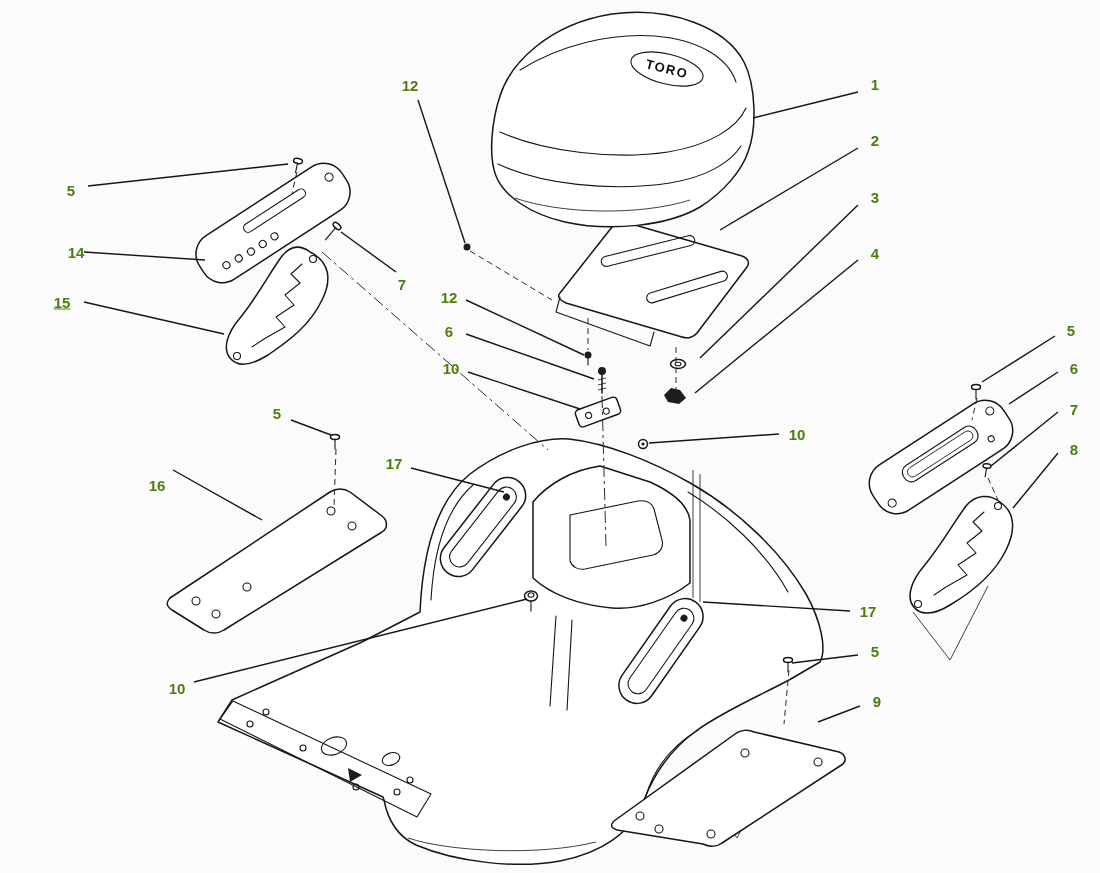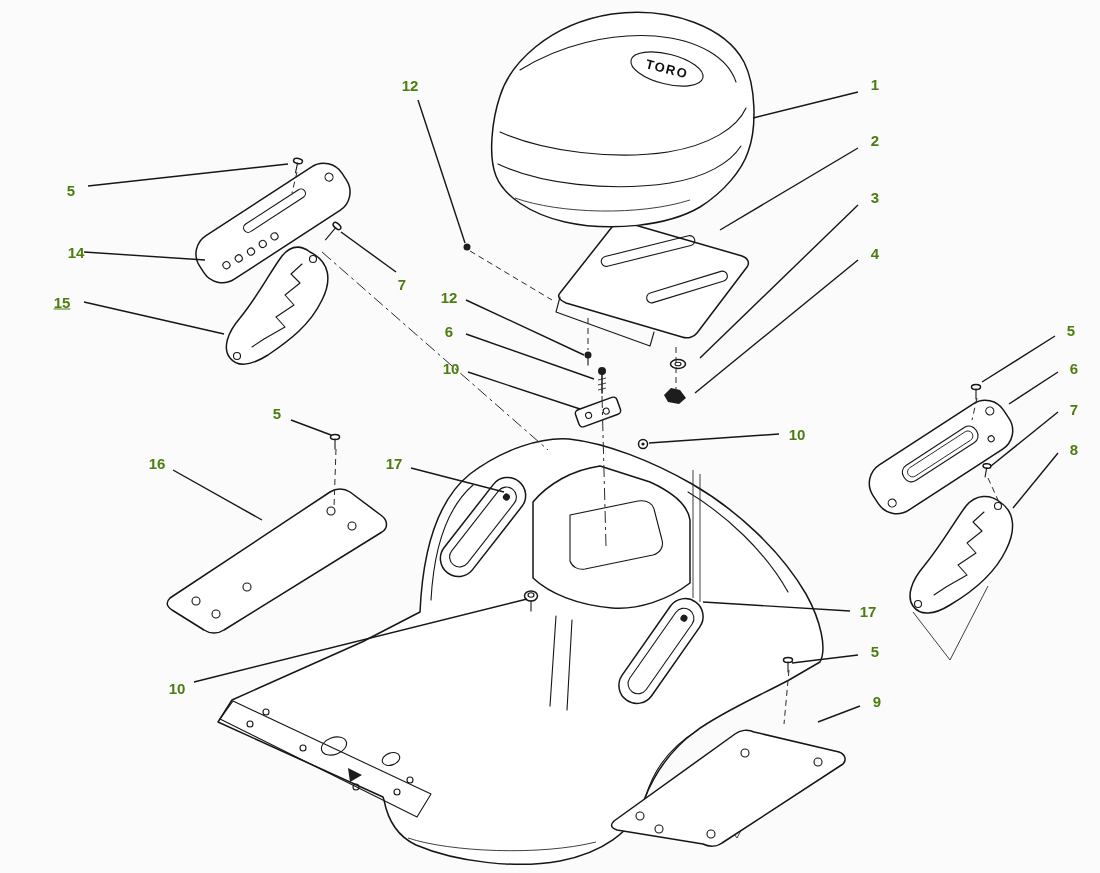--- a/index.html
+++ b/index.html
@@ -294,20 +294,20 @@
       <div class="callout" style="left: 402px; top: 284px;">7</div>
       <div class="callout" style="left: 449px; top: 297px;">12</div>
       <div class="callout" style="left: 449px; top: 331px;">6</div>
       <div class="callout" style="left: 451px; top: 368px;">10</div>
       <div class="callout" style="left: 797px; top: 434px;">10</div>
       <div class="callout" style="left: 1071px; top: 330px;">5</div>
       <div class="callout" style="left: 1074px; top: 368px;">6</div>
       <div class="callout" style="left: 1074px; top: 409px;">7</div>
       <div class="callout" style="left: 1074px; top: 449px;">8</div>
       <div class="callout" style="left: 277px; top: 413px;">5</div>
-      <div class="callout" style="left: 157px; top: 463px;">16</div>
+      <div class="callout" style="left: 157px; top: 485px;">16</div>
       <div class="callout" style="left: 394px; top: 463px;">17</div>
       <div class="callout" style="left: 177px; top: 688px;">10</div>
       <div class="callout" style="left: 868px; top: 611px;">17</div>
       <div class="callout" style="left: 875px; top: 651px;">5</div>
       <div class="callout" style="left: 877px; top: 701px;">9</div>
     </div>
 </div>
 
 </body></html>

